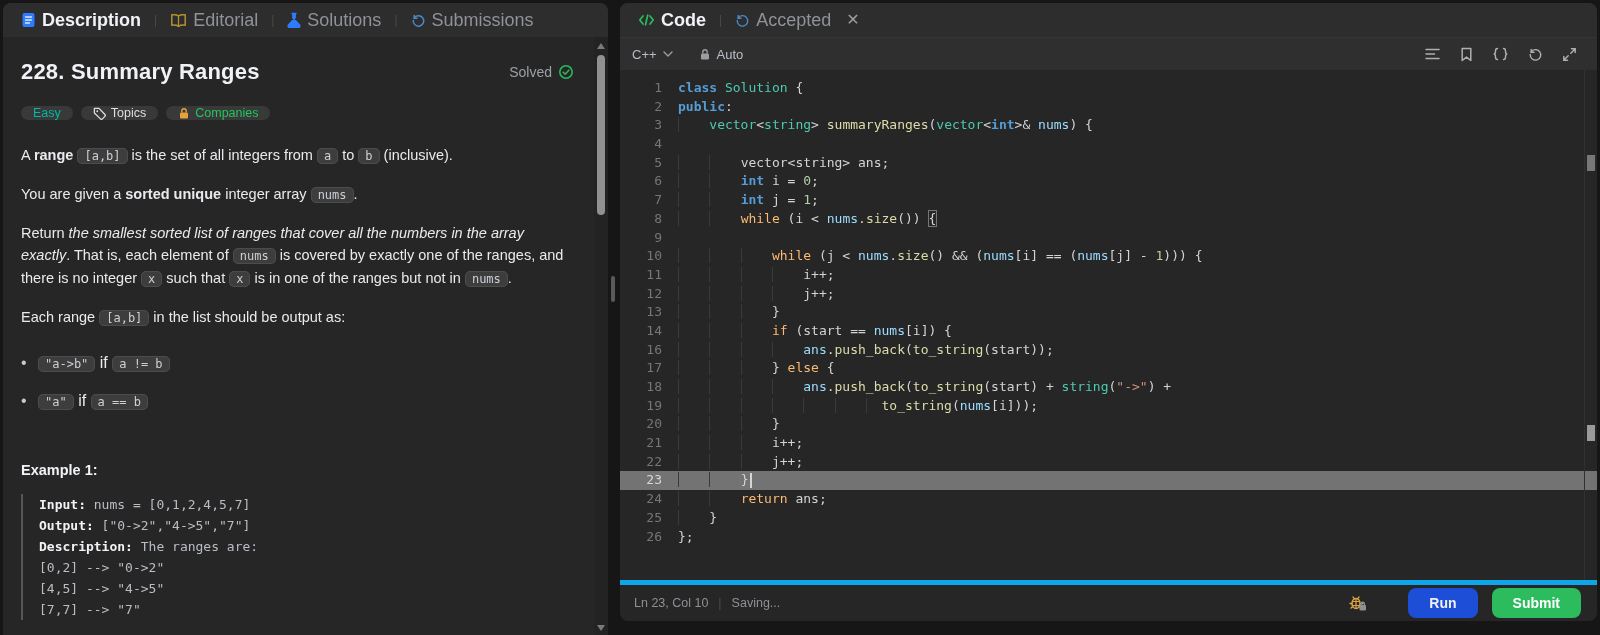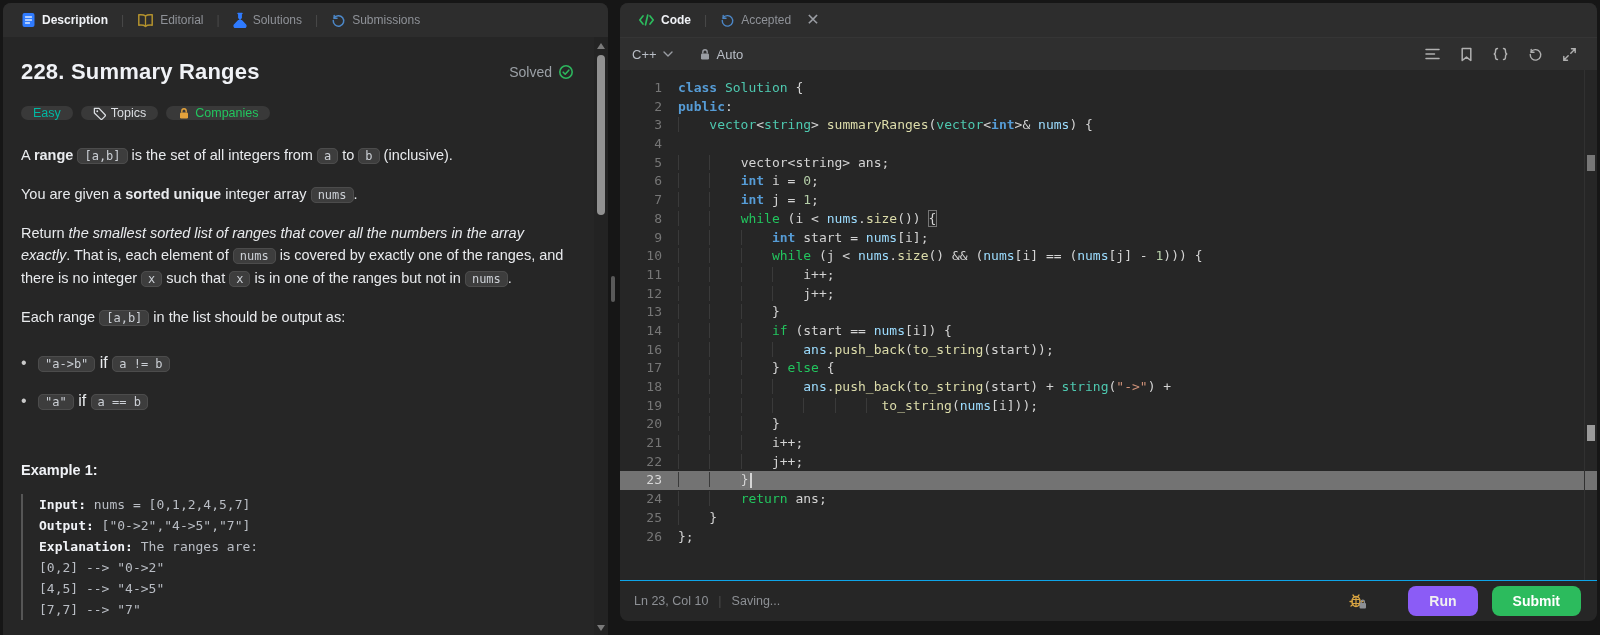--- a/index.html
+++ b/index.html
@@ -6,21 +6,21 @@
   html,body { width:1600px; height:635px; overflow:hidden; }
   body { background:#161616; font-family:"Liberation Sans", sans-serif; }
 
   .panel { position:absolute; background:#262626; }
   .panel-left { left:3px; top:3px; width:605px; bottom:-6px; border-radius:8px 8px 0 0; overflow:hidden; }
   .panel-right { left:620px; top:3px; width:977px; height:618px; border-radius:8px; overflow:hidden; display:flex; flex-direction:column; }
 
   
   .tabbar { height:34px; background:#2d2d2d; display:flex; align-items:center; padding:0 14px; flex:none; }
   .tab { display:flex; align-items:center; gap:6px; cursor:pointer; padding:0 4px; }
-  .tab .tab-label { font-size:12px; color:#8f9298; }
+  .tab .tab-label { font-size:18px; color:#8f9298; }
   .tab.active .tab-label { color:#f0f2f6; font-weight:bold; }
   .tab-sep { color:#4a4a4a; margin:0 9px; font-size:12px; }
   .icon { display:inline-flex; align-items:center; justify-content:center; }
   .close-x { color:#9a9da3; font-size:16px; margin-left:9px; cursor:pointer; line-height:1; }
 
   
   .content { padding:16px 34px 0 18px; }
   .title-row { display:flex; justify-content:space-between; align-items:center; margin-top:6px; }
   .title-row h1 { font-size:22px; color:#f0f2f6; font-weight:bold; letter-spacing:0.2px; }
   .solved { display:flex; align-items:center; gap:6px; font-size:14px; color:#9ba0a6; }
@@ -60,39 +60,39 @@
   .tb-icons { display:flex; align-items:center; gap:19px; margin-right:8px; }
   .tb-icons .icon { cursor:pointer; }
 
   .editor { flex:1; position:relative; background:#262626; padding-top:9px; font-family:"DejaVu Sans Mono", monospace; font-size:13px; overflow:hidden; }
   .code-line { display:flex; height:18.7px; line-height:18.7px; white-space:pre; }
   .code-line.active { background:#737373; }
   .gutter { flex:none; width:42px; text-align:right; color:#767676; padding-right:0; }
   .code-line.active .gutter { color:#d7d7d7; }
   .code-text { padding-left:16px; color:#d4d4d4; }
   .tok-kw { color:#569cd6;font-weight:bold; }
-  .tok-ctrl { color:#22c55e;text-align:right; }
+  .tok-ctrl { color:#fdba74;text-align:right; }
   .tok-type { color:#4ec9b0; }
   .tok-fn { color:#dcdcaa; }
   .tok-var { color:#9cdcfe; }
   .tok-num { color:#b5cea8; }
   .tok-str { color:#ce9178; }
   .tok-ws { background-image:repeating-linear-gradient(to right, #3a3a3a 0 1px, transparent 1px 4ch); }
   .tok-box { outline:1px solid #767676; }
   .caret { display:inline-block; width:2px; height:15px; background:#d6d6d6; vertical-align:middle; margin-left:2px; }
 
   .e-track { position:absolute; top:0; right:0; bottom:0; width:13px; border-left:1px solid #313131; }
   .e-thumb { position:absolute; right:2px; width:8px; background:#777; cursor:pointer; }
 
-  .statusbar { height:41px; border-top:1px solid #0ea5e9; display:flex; align-items:center; padding:0 16px 0 14px; flex:none; }
+  .statusbar { height:41px; border-top:5px solid #0ea5e9; display:flex; align-items:center; padding:0 16px 0 14px; flex:none; }
   .status-left { display:flex; align-items:center; gap:10px; font-size:12.5px; color:#8d9095; }
   .status-sep { color:#4a4a4a; }
   .status-right { margin-left:auto; display:flex; align-items:center; gap:14px; }
   .btn { border:none; border-radius:8px; font-family:"Liberation Sans", sans-serif; font-size:14px; font-weight:bold; padding:7px 21px; cursor:pointer; }
-  .btn-run { background:#8b5cf6; color:#f0f0f0;margin-left:27px; }
+  .btn-run { background:#1d4ed8; color:#f0f0f0;margin-left:27px; }
   .btn-submit { background:#2cbb5d; color:#ffffff; }
   .bug-icon { cursor:pointer; position:relative; }
 </style>
 </head>
 <body>
 
 <div class="panel panel-left">
   <div class="tabbar" id="left-tabs">
       <div class="tab active">
         <span class="icon">
@@ -182,21 +182,21 @@
     <ul class="bullets" id="bullets">
         <li><span class="seg-code">"a-&gt;b"</span><span> if </span><span class="seg-code">a != b</span></li>
         <li><span class="seg-code">"a"</span><span> if </span><span class="seg-code">a == b</span></li>
       </ul>
 
     <div class="example-heading">Example 1:</div>
 
     <div class="example" id="example">
         <div><span class="seg-b">Input:</span><span> nums = [0,1,2,4,5,7]</span></div>
         <div><span class="seg-b">Output:</span><span> ["0-&gt;2","4-&gt;5","7"]</span></div>
-        <div><span class="seg-b">Explanation:</span><span> The ranges are:</span></div>
+        <div><span class="seg-b">Description:</span><span> The ranges are:</span></div>
         <div><span>[0,2] --&gt; "0-&gt;2"</span></div>
         <div><span>[4,5] --&gt; "4-&gt;5"</span></div>
         <div><span>[7,7] --&gt; "7"</span></div>
       </div>
   </div>
 
   <div class="l-track">
     <div class="arrow-up"></div>
     <div class="l-thumb"></div>
     <div class="arrow-down"></div>
@@ -286,21 +286,21 @@
       <div class="e-thumb" style="top:355px;height:16px;background:#9a9a9a;"></div>
     </div>
   <div class="code-line"><span class="gutter">1</span><span class="code-text"><span class="tok-kw">class </span><span class="tok-type">Solution</span><span> {</span></span></div>
       <div class="code-line"><span class="gutter">2</span><span class="code-text"><span class="tok-kw">public</span><span>:</span></span></div>
       <div class="code-line"><span class="gutter">3</span><span class="code-text"><span class="tok-ws">    </span><span class="tok-type">vector</span><span>&lt;</span><span class="tok-type">string</span><span>&gt; </span><span class="tok-fn">summaryRanges</span><span>(</span><span class="tok-type">vector</span><span>&lt;</span><span class="tok-kw">int</span><span>&gt;&amp; </span><span class="tok-var">nums</span><span>) {</span></span></div>
       <div class="code-line"><span class="gutter">4</span><span class="code-text"></span></div>
       <div class="code-line"><span class="gutter">5</span><span class="code-text"><span class="tok-ws">        </span><span>vector&lt;string&gt; ans;</span></span></div>
       <div class="code-line"><span class="gutter">6</span><span class="code-text"><span class="tok-ws">        </span><span class="tok-kw">int</span><span> i = </span><span class="tok-num">0</span><span>;</span></span></div>
       <div class="code-line"><span class="gutter">7</span><span class="code-text"><span class="tok-ws">        </span><span class="tok-kw">int</span><span> j = </span><span class="tok-num">1</span><span>;</span></span></div>
       <div class="code-line"><span class="gutter">8</span><span class="code-text"><span class="tok-ws">        </span><span class="tok-ctrl">while</span><span> (i &lt; </span><span class="tok-var">nums</span><span>.</span><span class="tok-fn">size</span><span>()) </span><span class="tok-box">{</span></span></div>
-      <div class="code-line"><span class="gutter">9</span><span class="code-text"><span class="tok-ws">            </span><span class="tok-kw">int</span><span> start = </span><span class="tok-var">nums</span><span>[i];</span></span></div>
+      <div class="code-line"><span class="gutter">9</span></div>
       <div class="code-line"><span class="gutter">10</span><span class="code-text"><span class="tok-ws">            </span><span class="tok-ctrl">while</span><span> (j &lt; </span><span class="tok-var">nums</span><span>.</span><span class="tok-fn">size</span><span>() &amp;&amp; (</span><span class="tok-var">nums</span><span>[i] == (</span><span class="tok-var">nums</span><span>[j] - </span><span class="tok-num">1</span><span>))) {</span></span></div>
       <div class="code-line"><span class="gutter">11</span><span class="code-text"><span class="tok-ws">                </span><span>i++;</span></span></div>
       <div class="code-line"><span class="gutter">12</span><span class="code-text"><span class="tok-ws">                </span><span>j++;</span></span></div>
       <div class="code-line"><span class="gutter">13</span><span class="code-text"><span class="tok-ws">            </span><span>}</span></span></div>
       <div class="code-line"><span class="gutter">14</span><span class="code-text"><span class="tok-ws">            </span><span class="tok-ctrl">if</span><span> (start == </span><span class="tok-var">nums</span><span>[i]) {</span></span></div>
       <div class="code-line"><span class="gutter">16</span><span class="code-text"><span class="tok-ws">                </span><span class="tok-var">ans</span><span>.</span><span class="tok-fn">push_back</span><span>(</span><span class="tok-fn">to_string</span><span>(start));</span></span></div>
       <div class="code-line"><span class="gutter">17</span><span class="code-text"><span class="tok-ws">            </span><span>} </span><span class="tok-ctrl">else</span><span> {</span></span></div>
       <div class="code-line"><span class="gutter">18</span><span class="code-text"><span class="tok-ws">                </span><span class="tok-var">ans</span><span>.</span><span class="tok-fn">push_back</span><span>(</span><span class="tok-fn">to_string</span><span>(start) + </span><span class="tok-type">string</span><span>(</span><span class="tok-str">"-&gt;"</span><span>) +</span></span></div>
       <div class="code-line"><span class="gutter">19</span><span class="code-text"><span class="tok-ws">                          </span><span class="tok-fn">to_string</span><span>(</span><span class="tok-var">nums</span><span>[i]));</span></span></div>
       <div class="code-line"><span class="gutter">20</span><span class="code-text"><span class="tok-ws">            </span><span>}</span></span></div>

